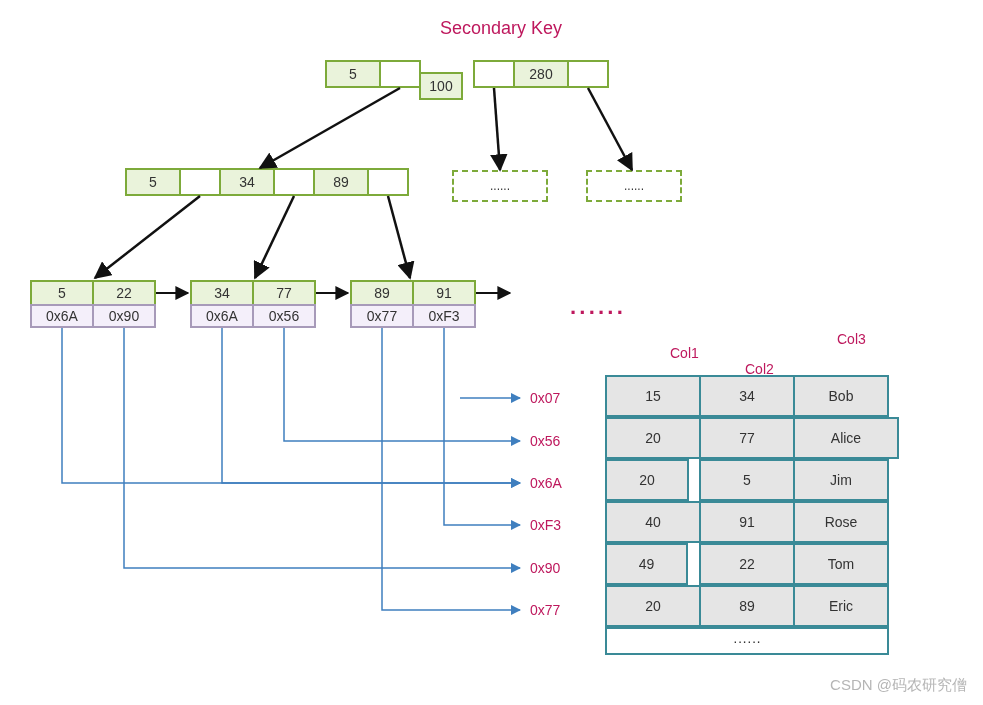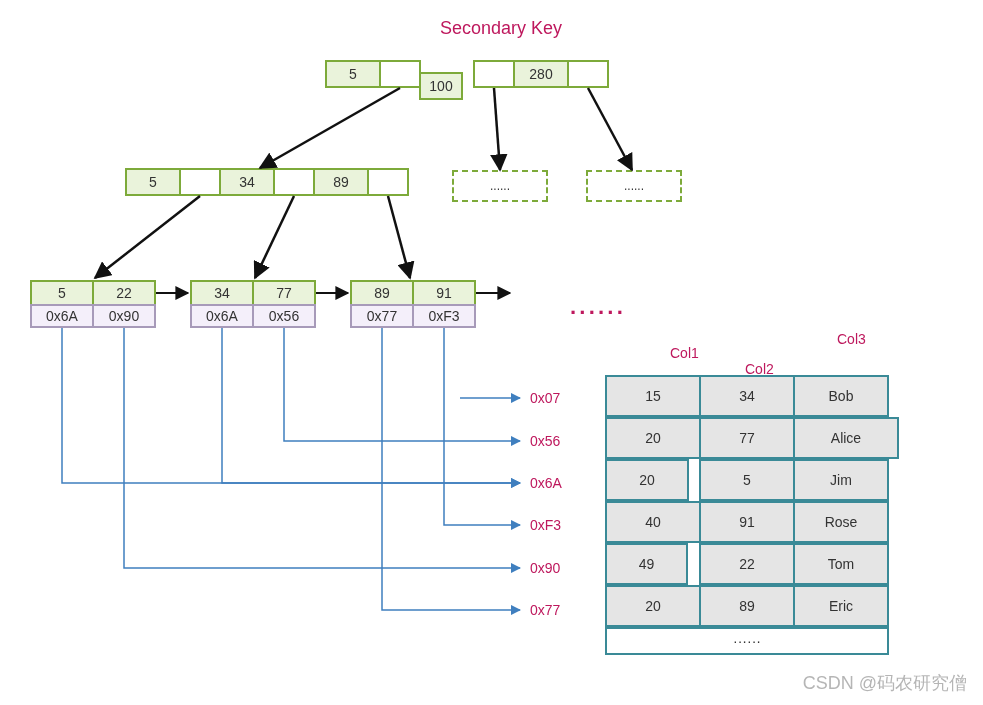--- a/index.html
+++ b/index.html
@@ -5,21 +5,21 @@
   body{margin:0;background:#fff;font-family:"Segoe UI",Arial,sans-serif;font-size:14px;color:#333;position:relative;width:983px;height:705px;overflow:hidden}
   svg.wires{position:absolute;left:0;top:0;pointer-events:none}
   .cell{position:absolute;box-sizing:border-box;border:2px solid;text-align:center;display:flex;align-items:center;justify-content:center}
   .green{background:#eaf3db;border-color:#7daa3a}
   .grey{background:#f4effa;border-color:#a79ab9}
   .teal{background:#e5e5e5;border-color:#3a8a97}
   .ghost{background:none;border-color:#7daa3a;border-style:dashed}
   .lbl{position:absolute;white-space:nowrap;color:#be185d}
   .title{font-size:18px}
   .dots{font-size:22px;font-weight:600;letter-spacing:2px}
-  .watermark{position:absolute;right:16px;bottom:10px;color:rgba(120,120,120,.55);font-size:18px}
+  .watermark{position:absolute;right:16px;bottom:10px;color:rgba(120,120,120,.55);font-size:15px}
 </style>
 </head>
 <body>
 
 <div class="lbl title" style="left:440px;top:18px">Secondary Key</div>
 
 <div class="cell green" style="left:325px;top:60px;width:56px;height:28px">5</div>
 <div class="cell green" style="left:379px;top:60px;width:42px;height:28px;background:#fff"></div>
 <div class="cell green" style="left:419px;top:72px;width:44px;height:28px">100</div>
 <div class="cell green" style="left:473px;top:60px;width:42px;height:28px;background:#fff"></div>

